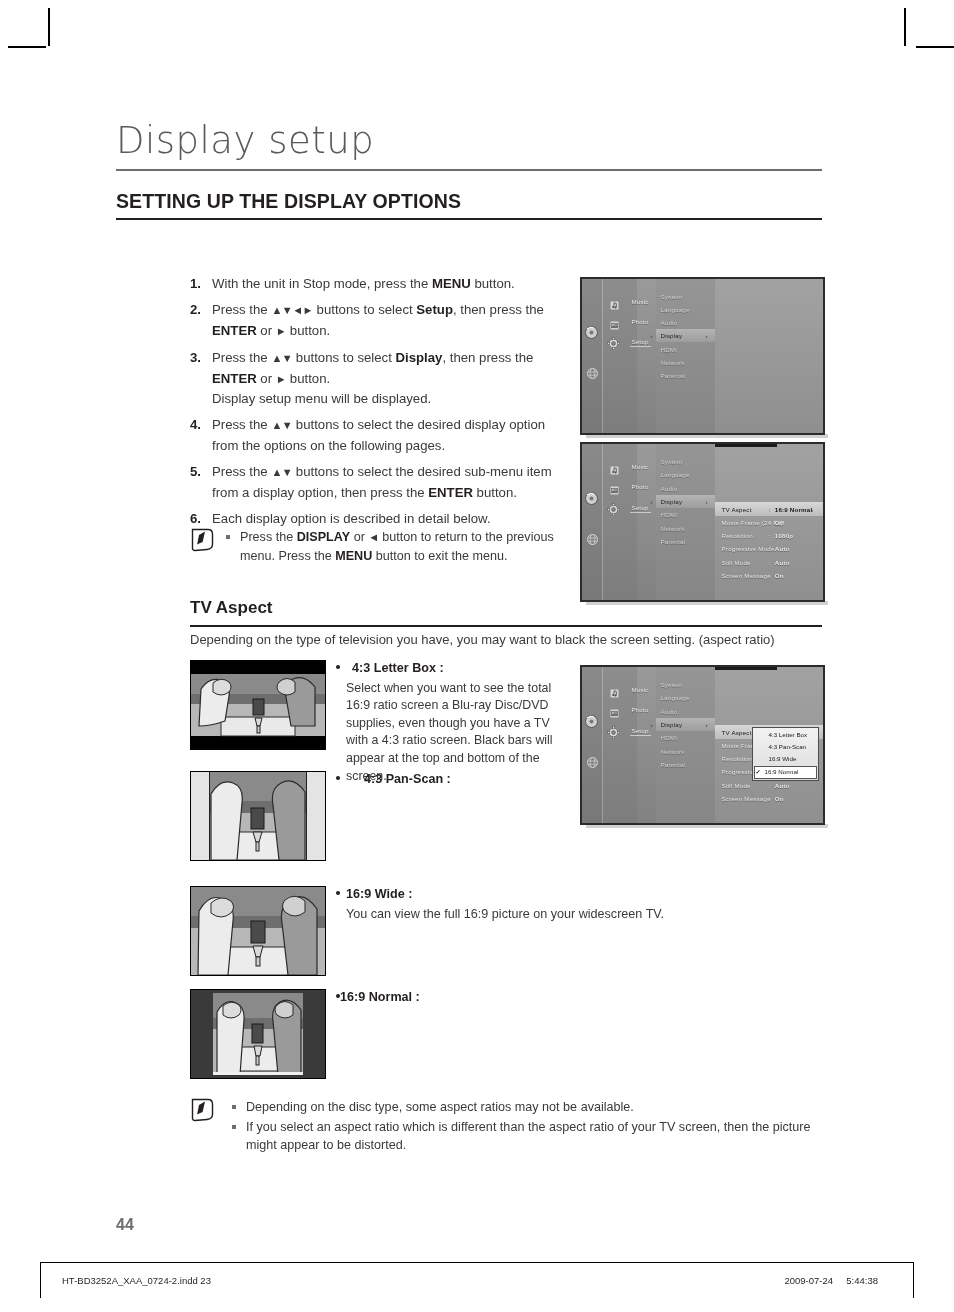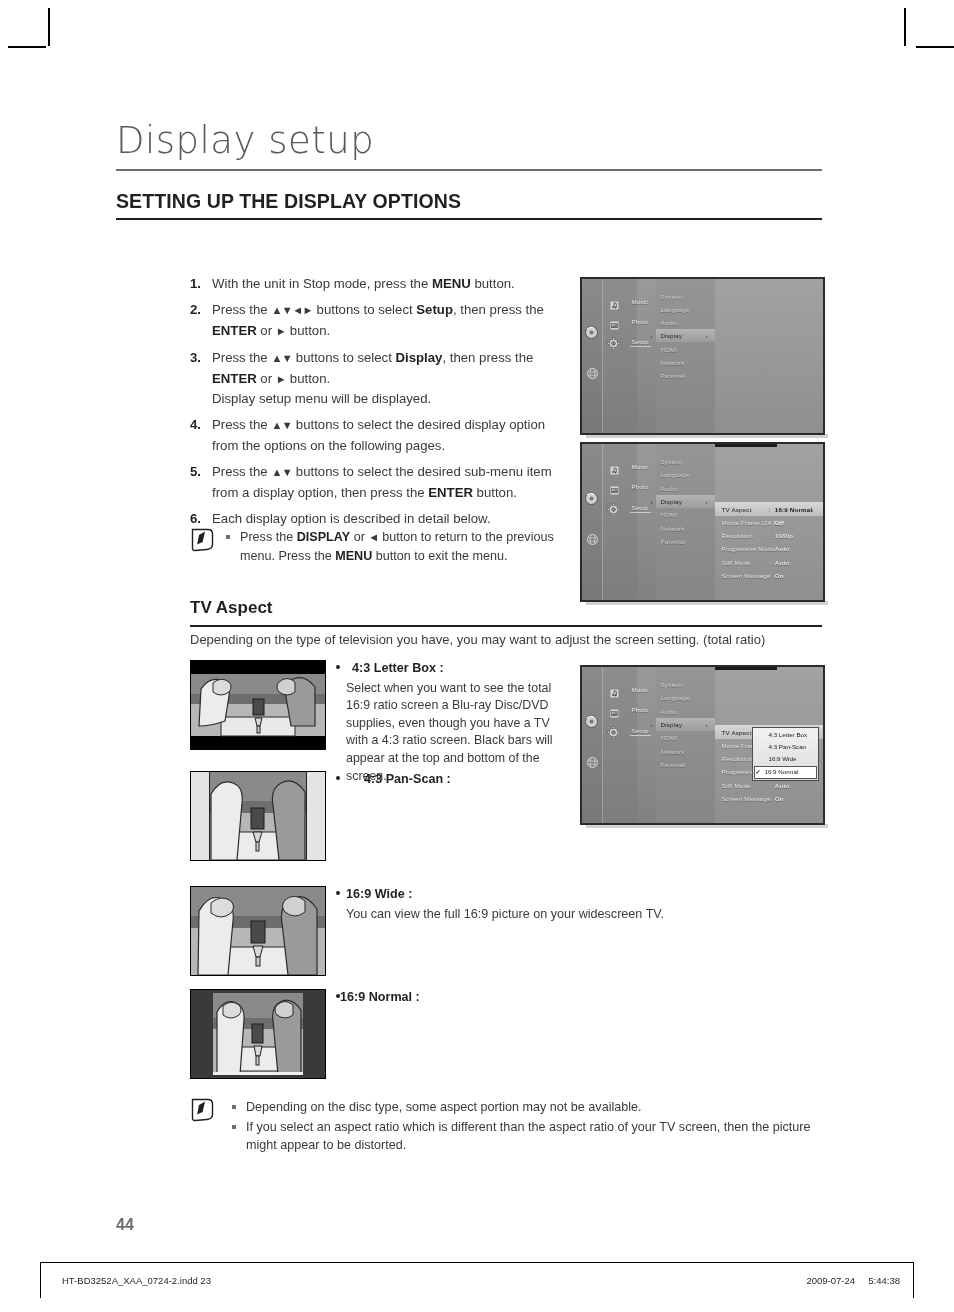--- a/index.html
+++ b/index.html
@@ -134,21 +134,21 @@
   }
   .dd div { position:absolute; font-size:6.2px; color:#202020; white-space:nowrap; }
   .dd .sel { background:#ffffff; border:1px solid #555; }
   .shadowline { position:absolute; background:rgba(0,0,0,.18); }
 
   
   .pageno { position:absolute; left:116px; top:1216px; font-size:16px;
             font-weight:bold; color:#6d6e71; }
   .foot-rule { position:absolute; left:40px; top:1262px; width:874px; height:1px; background:#000; }
   .foot-left { position:absolute; left:62px; top:1275px; font-size:9.5px; color:#231f20; }
-  .foot-right { position:absolute; right:54px; top:1275px; font-size:9.5px; color:#231f20; text-align:right; }
+  .foot-right { position:absolute; right:76px; top:1275px; font-size:9.5px; color:#231f20; text-align:right; }
   .foot-tick { position:absolute; background:#000; }
 </style>
 </head>
 <body>
 
 <div class="page">
 
   <div class="crop crop-v" style="left:48px; top:8px;"></div>
   <div class="crop crop-h" style="left:8px; top:46px;"></div>
   <div class="crop crop-v" style="left:904px; top:8px;"></div>
@@ -178,21 +178,21 @@
         <path d="M7 17 L12.5 14.5" stroke="#fff" stroke-width="1"></path>
       </svg>
     </span>
     <ul style="margin-left:34px;" id="note-top-list">
         <li>Press the <b>DISPLAY</b> or <span class="arr">◄</span> button to return to the previous menu. Press the <b>MENU</b> button to exit the menu.</li>
       </ul>
   </div>
 
   <div class="h3">TV Aspect</div>
   <div class="h3-rule"></div>
-  <div class="h3-sub">Depending on the type of television you have, you may want to adjust the screen setting. (total ratio)</div>
+  <div class="h3-sub">Depending on the type of television you have, you may want to black the screen setting. (aspect ratio)</div>
 
   <div class="thumb" style="left:190px; top:660px; width:136px; height:90px;">
     <svg width="134" height="88" viewBox="0 0 134 88">
       <rect x="0" y="0" width="134" height="88" fill="#000"></rect>
       <rect x="0" y="13" width="134" height="62" fill="#9d9d9d"></rect>
       <rect x="0" y="13" width="134" height="22" fill="#8a8a8a"></rect>
       <rect x="0" y="33" width="134" height="10" fill="#6e6e6e"></rect>
       <rect x="0" y="43" width="134" height="32" fill="#b7b7b7"></rect>
       <rect x="30" y="56" width="74" height="19" fill="#e9e9e9" stroke="#2a2a2a" stroke-width="1"></rect>
       <path d="M10 28 q8 -12 20 -9 q10 3 8 16 l-4 25 q-14 5 -26 5 z" fill="#ececec" stroke="#2a2a2a" stroke-width="1.2"></path>
@@ -285,21 +285,21 @@
 
   <div class="note" style="left:190px; top:1098px; width:640px;">
     <span class="pencil">
       <svg width="26" height="24" viewBox="0 0 26 24">
         <path d="M2.5 1.5 L18 1.5 Q22.5 1.5 22.5 6 L22.5 16 Q22.5 21 17 21.5 L5 22.5 Q2 22.5 2.5 19 Z" fill="none" stroke="#231f20" stroke-width="1.4"></path>
         <path d="M7 17 L9 7 L15 3.5 L12.5 14.5 Z" fill="#231f20"></path>
         <path d="M7 17 L12.5 14.5" stroke="#fff" stroke-width="1"></path>
       </svg>
     </span>
     <ul style="margin-left:40px;" id="note-bottom-list">
-        <li>Depending on the disc type, some aspect portion may not be available.</li>
+        <li>Depending on the disc type, some aspect ratios may not be available.</li>
         <li>If you select an aspect ratio which is different than the aspect ratio of your TV screen, then the picture might appear to be distorted.</li>
       </ul>
   </div>
 
   <div class="shadowline" style="left:586px; top:434px; width:242px; height:4px;"></div>
   <div class="screen" id="screen1" style="left:580px; top:277px; width:245px; height:158px;">
       <div class="railL"></div>
       <div class="railIcons"></div>
       <div class="colMenu" style="left:73.505px; width:59.045px;"></div>
       <div class="colPane" style="left:132.55px;"></div>

